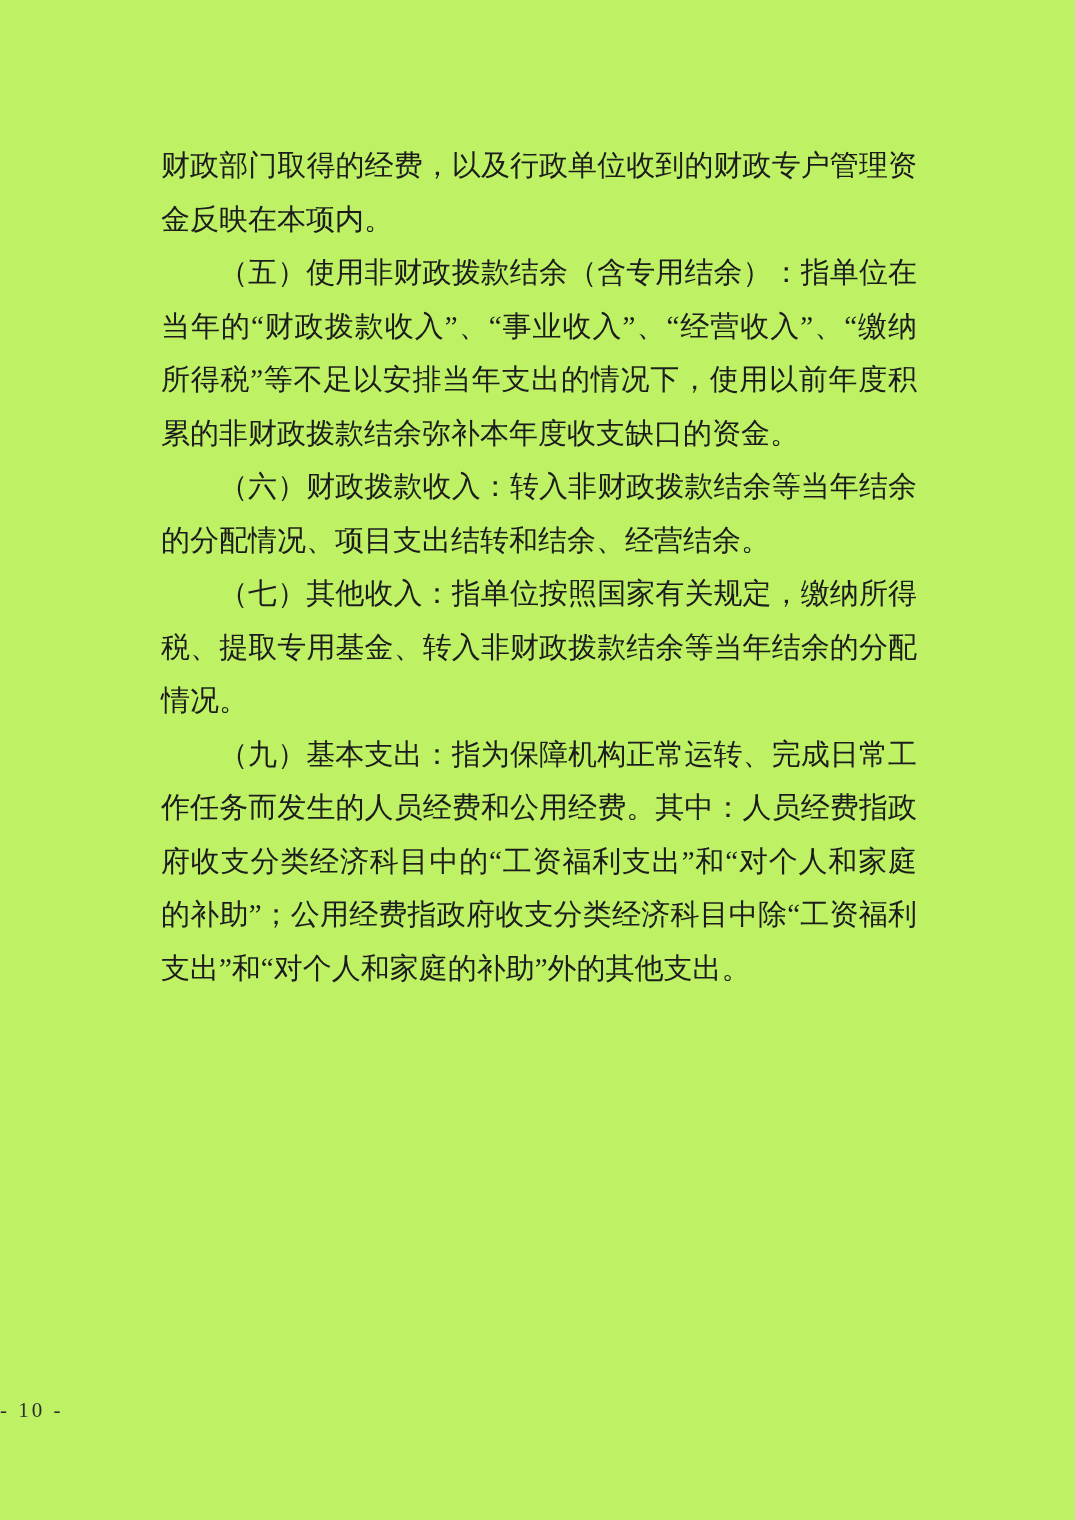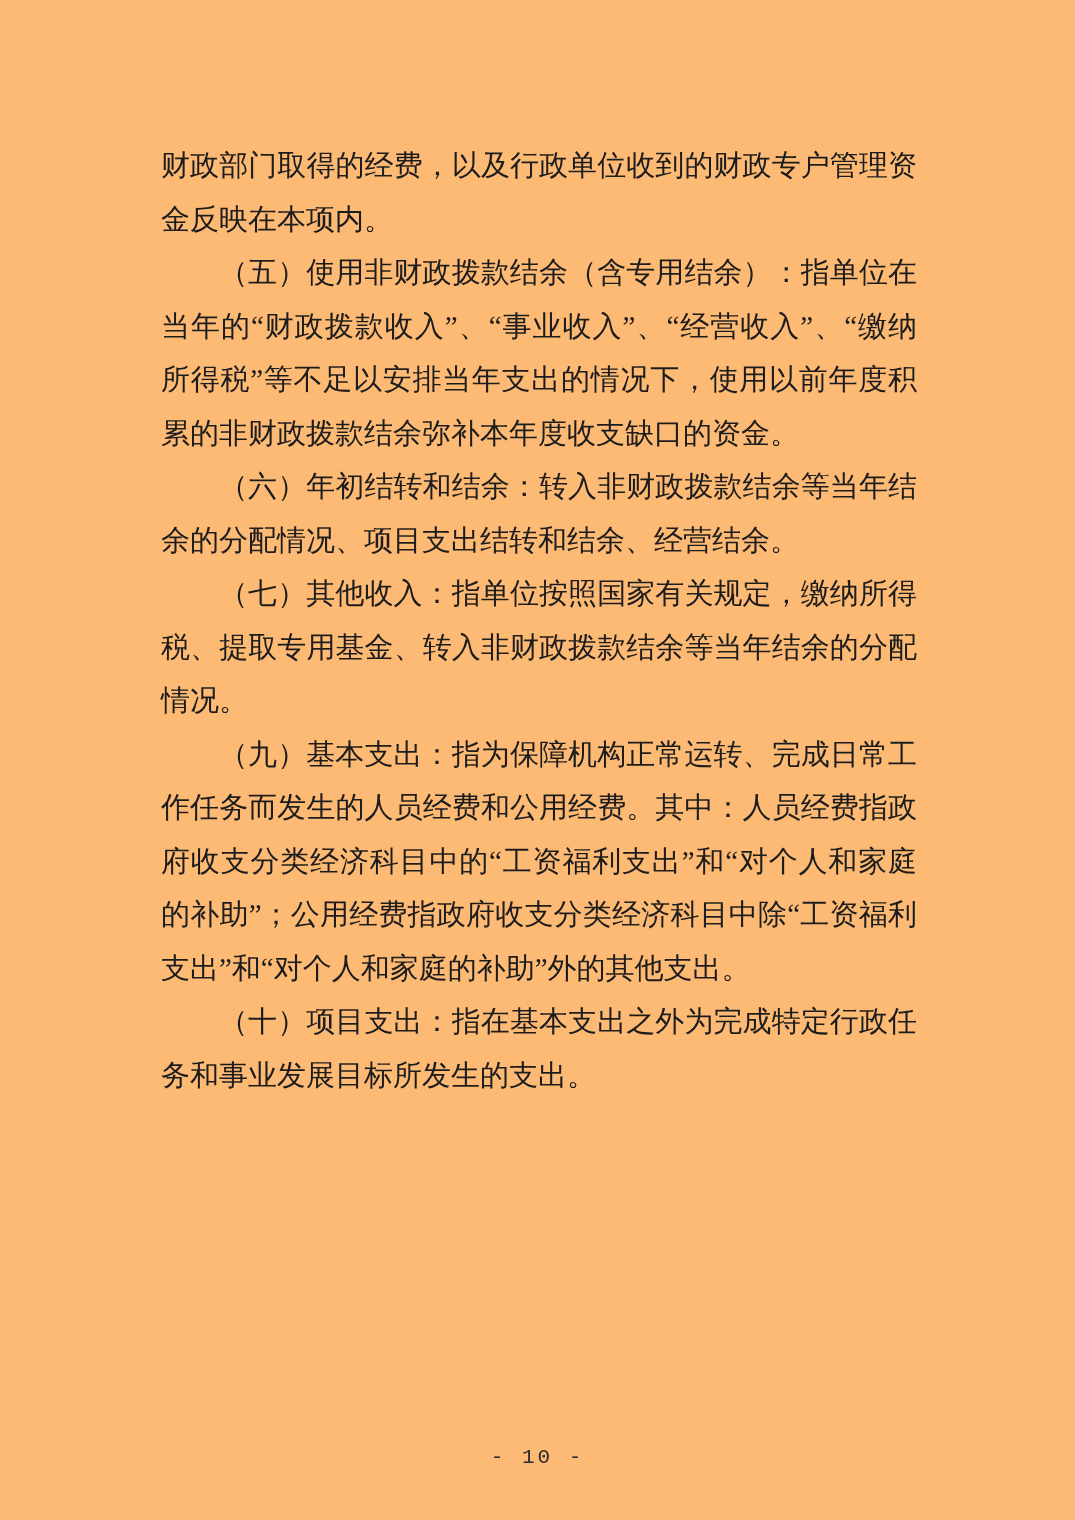--- a/index.html
+++ b/index.html
@@ -4,21 +4,21 @@
 <style>
   html, body {
     margin: 0;
     padding: 0;
     background: #ffffff;
   }
   .page {
     position: relative;
     width: 1075px;
     height: 1520px;
-    background: #fdba74;
+    background: #bef264;
     overflow: hidden;
     font-family: "Liberation Serif", serif;
   }
   .content {
     position: absolute;
     left: 161px;
     top: 139px;
     width: 756px;
     color: #1c1c1c;
     font-size: 29px;
@@ -34,46 +34,43 @@
     text-indent: 58px;
   }
   .head {
     font-weight: normal;
   }
   .page-number {
     position: absolute;
     top: 1398px;
     left: 0;
     width: 100%;
-    text-align: center;
     font-size: 21px;
     color: #2b2b2b;
     letter-spacing: 3px;
-    font-family: Liberation Mono, monospace;
-    margin-top: 48px;
+    font-family: Liberation Serif, serif;
   }
 </style>
 </head>
 <body>
 
 <div class="page">
 
   <div class="content">
 
     <p><span>财政部门取得的经费，以及行政单位收到的财政专户管理资金反映在本项内。</span></p>
 
     <p class="indent"><span class="head">（五）使用非财政拨款结余（含专用结余）：</span><span>指单位在当年的“财政拨款收入”、“事业收入”、“经营收入”、“缴纳所得税”等不足以安排当年支出的情况下，使用以前年度积累的非财政拨款结余弥补本年度收支缺口的资金。</span></p>
 
-    <p class="indent"><span class="head">（六）年初结转和结余：</span><span>转入非财政拨款结余等当年结余的分配情况、项目支出结转和结余、经营结余。</span></p>
+    <p class="indent"><span class="head">（六）财政拨款收入：</span><span>转入非财政拨款结余等当年结余的分配情况、项目支出结转和结余、经营结余。</span></p>
 
     <p class="indent"><span class="head">（七）其他收入：</span><span>指单位按照国家有关规定，缴纳所得税、提取专用基金、转入非财政拨款结余等当年结余的分配情况。</span></p>
 
 
     <p class="indent"><span class="head">（九）基本支出：</span><span>指为保障机构正常运转、完成日常工作任务而发生的人员经费和公用经费。其中：人员经费指政府收支分类经济科目中的“工资福利支出”和“对个人和家庭的补助”；公用经费指政府收支分类经济科目中除“工资福利支出”和“对个人和家庭的补助”外的其他支出。</span></p>
 
-    <p class="indent"><span class="head">（十）项目支出：</span><span>指在基本支出之外为完成特定行政任务和事业发展目标所发生的支出。</span></p>
 
 
   </div>
 
   <div class="page-number">- 10 -</div>
 
 </div>
 
 </body></html>

